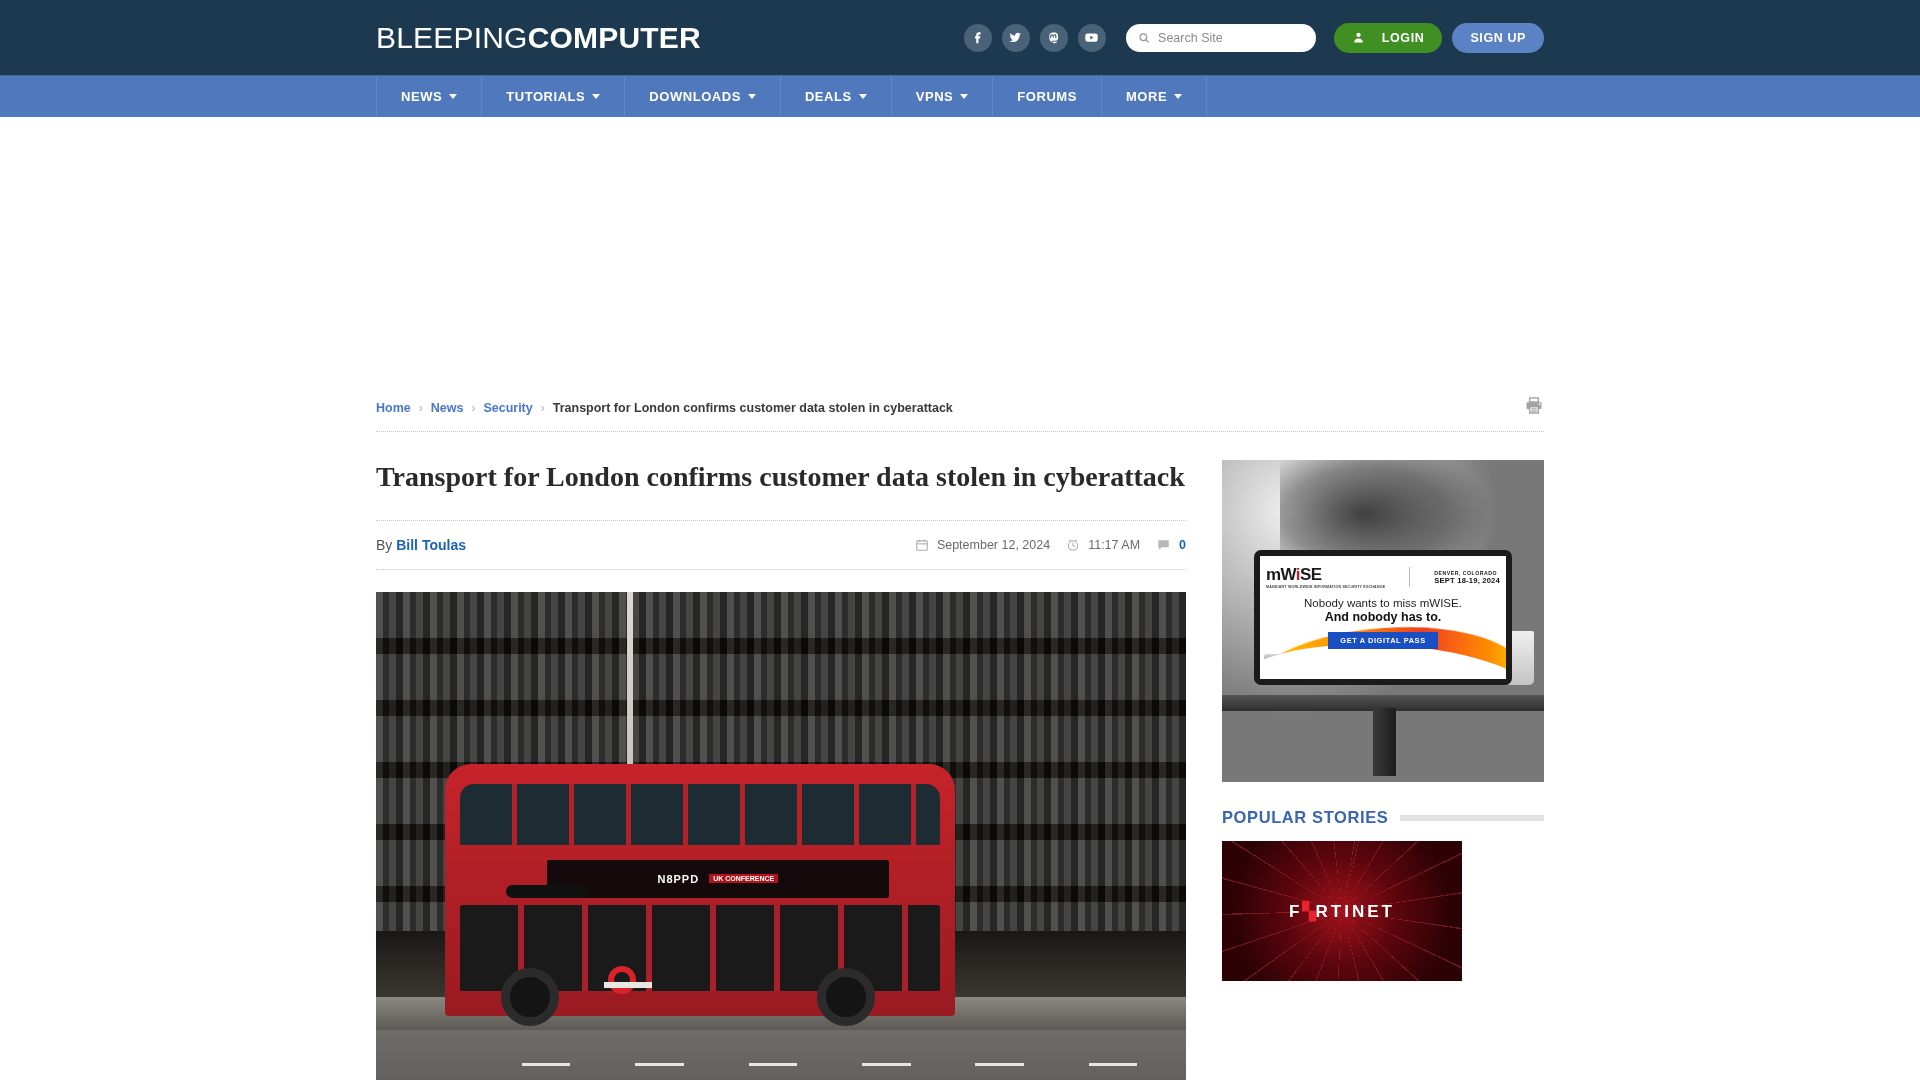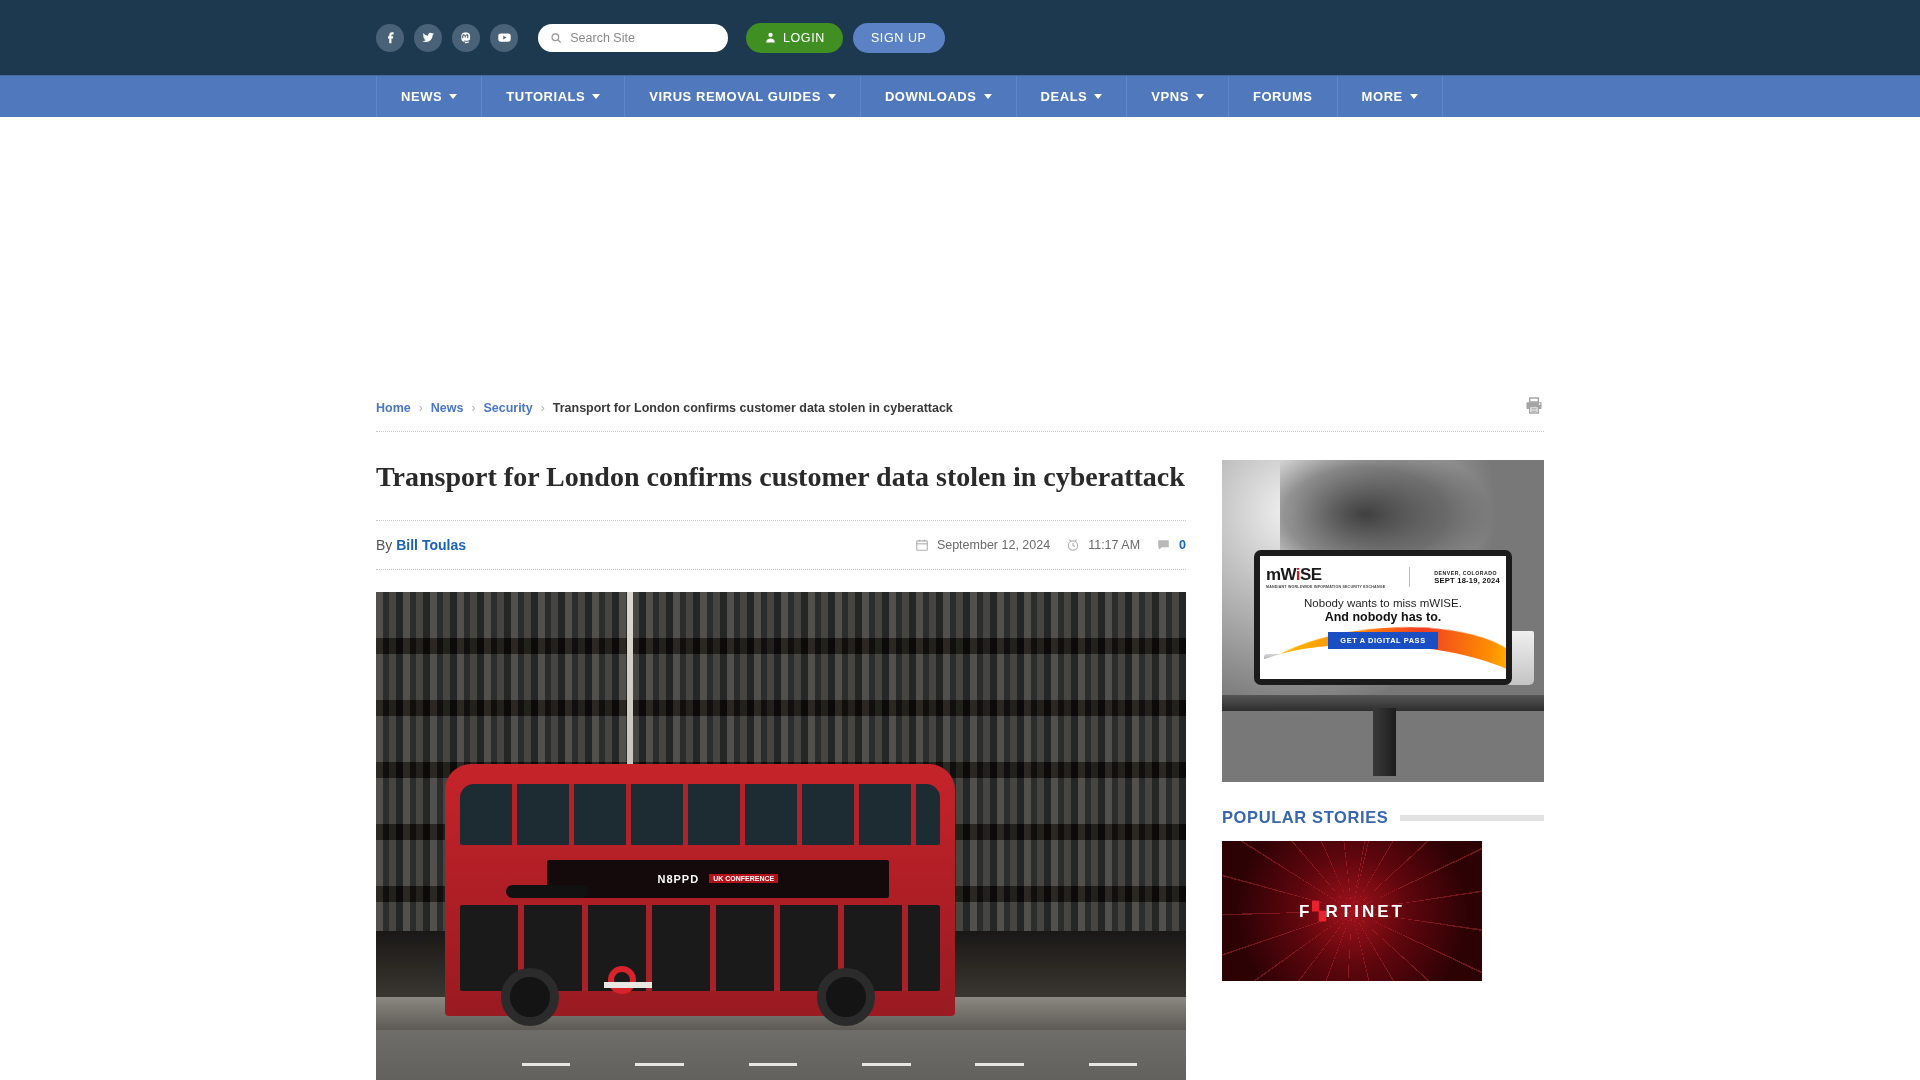--- a/index.html
+++ b/index.html
@@ -57,22 +57,22 @@
     border: 0; outline: 0; width: 100%;
     font-size: 12.5px; color: #555;
     font-family: "Liberation Sans", sans-serif;
     background: transparent;
   }
   .search-box input::placeholder { color: #8a8a8a; }
 
   .btn {
     height: 30px; border-radius: 15px;
     display: flex; align-items: center; justify-content: center;
-    gap: 6px; padding: 0 18px;
-    color: #fff; font-size: 12.5px; font-weight: 400;
+    gap: 17px; padding: 0 18px;
+    color: #fff; font-size: 12.5px; font-weight: 700;
     letter-spacing: 0.6px; cursor: pointer; white-space: nowrap;
     font-family: "Liberation Sans", sans-serif;
   }
   .btn-login { background: #3f8f22; margin-right: 10px; }
   .btn-signup { background: #5b82c4; }
 
   
   .navbar {
     width: 100%; height: 42px;
     background: #5078bd;
@@ -295,21 +295,21 @@
 
   .section-head {
     display:flex; align-items:center; gap:12px; margin-top: 26px;
   }
   .section-title {
     color:#3866b0; font-size:16.5px; font-weight:700; letter-spacing:.6px; white-space:nowrap;
   }
   .section-rule { flex:1; height:6px; background:#e2e2e2; }
 
   .story-card {
-    margin-top: 14px; width: 260px; height: 140px;
+    margin-top: 14px; width: 240px; height: 140px;
     background:#3d0308; position:relative; overflow:hidden;
   }
   .rays {
     position:absolute; inset:0;
     background:
       radial-gradient(circle at 50% 50%, #a0121c 0%, #5e060d 38%, #2d0205 78%),
       repeating-conic-gradient(from 0deg at 50% 50%,
         rgba(255,40,50,0.22) 0deg 1.4deg, transparent 1.4deg 9deg);
   }
   .rays:after {
@@ -325,20 +325,23 @@
     z-index:3;
   }
   .fortinet .blk { color:#e8232d; letter-spacing:0; }
 </style>
 </head>
 <body>
 
 <div class="topbar">
   <div class="topbar-inner">
 
+    <div class="logo">
+      <span class="lite">BLEEPING</span><span class="bold">COMPUTER</span>
+    </div>
 
     <div class="header-right">
 
       <div class="socials">
         <div class="soc">
           <svg width="15" height="15" viewBox="0 0 24 24">
               <path d="M14 7h3V3.5h-3c-2.2 0-4 1.8-4 4V10H8v3.5h2V21h3.5v-7.5H16l.5-3.5h-3V7.8c0-.5.4-.8 1-.8z"></path>
             </svg>
         </div>
         <div class="soc">
@@ -382,24 +385,20 @@
 </div>
 
 <div class="navbar">
   <div class="nav-inner">
     <div class="nav-item">
       <span>NEWS</span>
       <span class="caret"></span>
     </div>
     <div class="nav-item">
       <span>TUTORIALS</span>
-      <span class="caret"></span>
-    </div>
-    <div class="nav-item">
-      <span>VIRUS REMOVAL GUIDES</span>
       <span class="caret"></span>
     </div>
     <div class="nav-item">
       <span>DOWNLOADS</span>
       <span class="caret"></span>
     </div>
     <div class="nav-item">
       <span>DEALS</span>
       <span class="caret"></span>
     </div>

